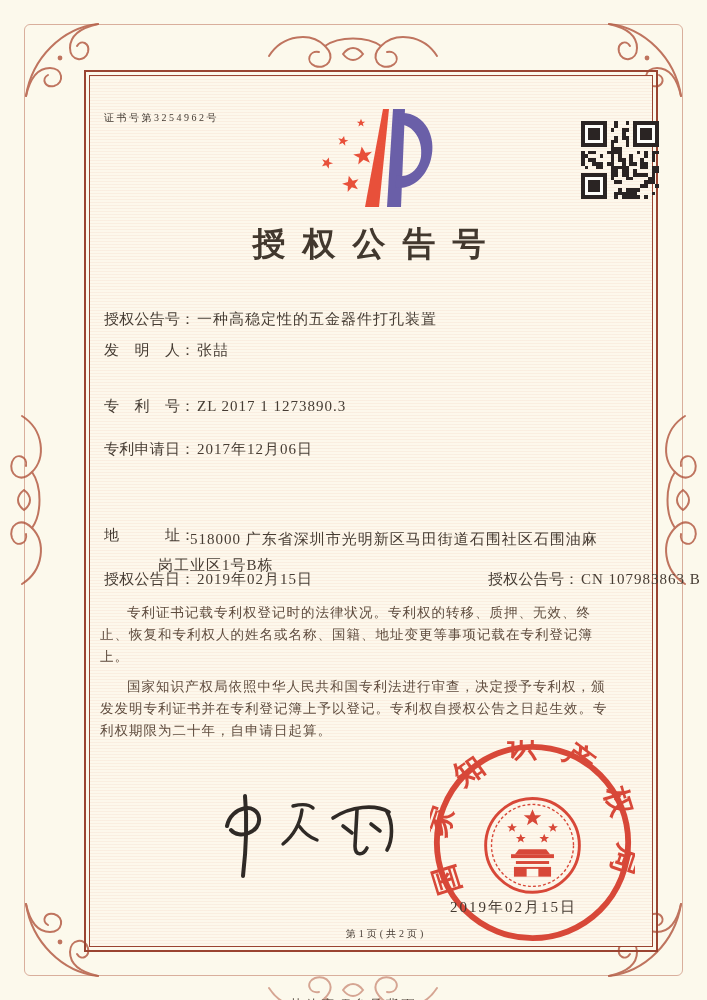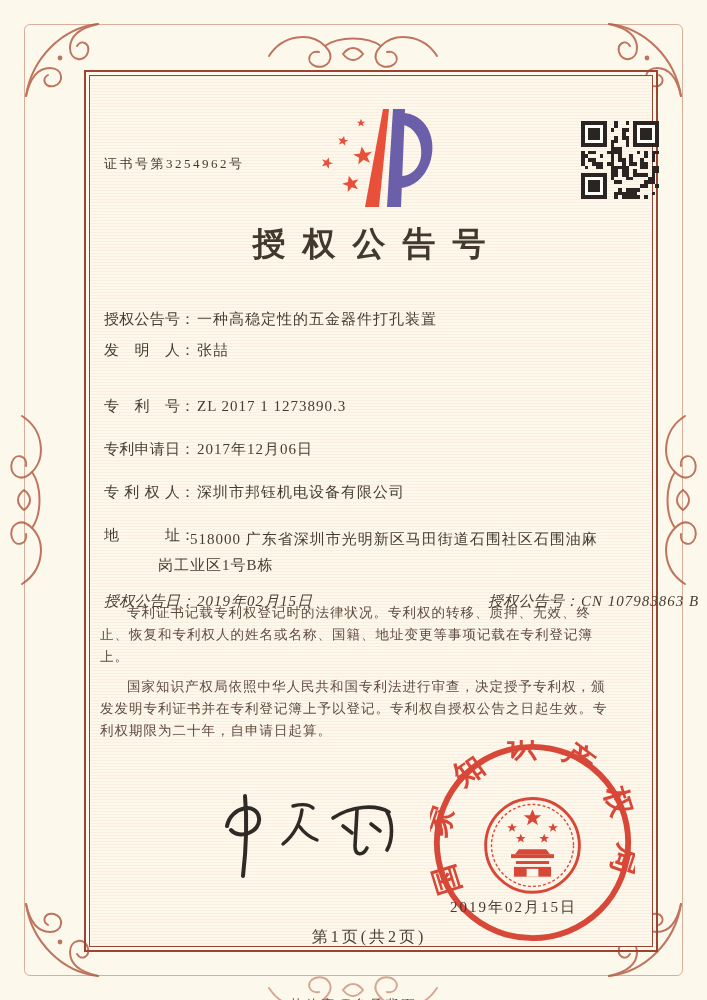--- a/index.html
+++ b/index.html
@@ -17,42 +17,42 @@
   .orn.left-mid{transform:rotate(90deg);}
   .orn.right-mid{transform:rotate(-90deg);}
   .orn.bottom-mid{transform:scaleY(-1);opacity:.5;}
   
   .frame{position:absolute;left:84px;top:70px;width:570px;height:878px;
          border:2px solid #9a4431;}
   .frame-inner{position:absolute;inset:3px;border:1px solid #9a4431;
         background:
           repeating-linear-gradient(180deg, rgba(224,148,120,.10) 0px, rgba(224,148,120,.10) 1px, transparent 1px, transparent 3px),
           #fdf8ec;}
-  .cert-no{position:absolute;left:104px;top:111px;font-size:13px;letter-spacing:2.5px;color:#433a32;z-index:3;margin-top:44px;}
+  .cert-no{position:absolute;left:104px;top:111px;font-size:10px;letter-spacing:2.5px;color:#433a32;z-index:3;}
   .logo{position:absolute;left:303px;top:101px;z-index:3;}
   .qr{position:absolute;left:581px;top:121px;width:78px;height:78px;z-index:3;}
   .title{position:absolute;left:84px;top:222px;width:570px;text-align:center;
          font-size:33px;font-weight:bold;letter-spacing:17px;text-indent:17px;color:#42382e;z-index:3;}
   .field{position:absolute;left:104px;font-size:15px;color:#463c33;z-index:3;white-space:nowrap;}
   .flabel{display:inline-block;width:76px;text-align:justify;text-align-last:justify;vertical-align:top;}
   .colon{display:inline-block;margin-right:2px;}
   .fvalue{letter-spacing:1px;}
   .addr-value{position:absolute;left:158px;top:526px;width:452px;font-size:15px;letter-spacing:1px;
               line-height:26px;text-indent:32px;color:#463c33;z-index:3;white-space:normal;font-family:Liberation Serif, serif;}
   .pair2{position:absolute;left:384px;top:0;}
   .paragraphs{position:absolute;left:100px;top:602px;width:516px;z-index:3;}
   .paragraphs p{margin:0 0 8px 0;font-size:13.5px;line-height:22px;letter-spacing:1px;
                 text-indent:2em;color:#5f4c3e;}
   .signer{position:absolute;left:110px;top:822px;font-size:16px;color:#3f362e;z-index:3;}
   .signer div{margin-bottom:12px;letter-spacing:3px;}
   .signature{position:absolute;left:205px;top:788px;z-index:3;}
   .seal{position:absolute;left:430px;top:740px;z-index:2;opacity:.92;}
   .seal-date{position:absolute;left:450px;top:898px;font-size:15px;letter-spacing:2px;color:#443a31;z-index:4;}
   .page-num{position:absolute;left:84px;top:927px;width:570px;text-align:center;
-            font-size:16px;letter-spacing:3px;color:#4a4038;z-index:3;}
+            font-size:10px;letter-spacing:3px;color:#4a4038;z-index:3;padding-left:17px;}
   .back-note{position:absolute;left:0;top:996px;width:707px;text-align:center;
              font-size:13px;letter-spacing:3px;color:#53483e;z-index:3;}
 </style>
 </head>
 <body>
 
 <div class="page">
 
   <svg width="0" height="0" style="position:absolute" aria-hidden="true">
     <defs>
@@ -274,28 +274,25 @@
   </div>
   <div class="field" style="top:341px;">
     <span class="flabel">发明人</span><span class="colon">：</span><span class="fvalue">张喆</span>
   </div>
   <div class="field" style="top:397px;">
     <span class="flabel">专利号</span><span class="colon">：</span><span class="fvalue">ZL 2017 1 1273890.3</span>
   </div>
   <div class="field" style="top:440px;">
     <span class="flabel">专利申请日</span><span class="colon">：</span><span class="fvalue">2017年12月06日</span>
   </div>
-  <div class="field" style="top:483px;">
-    <span class="flabel">专利权人</span><span class="colon">：</span><span class="fvalue">深圳市邦钰机电设备有限公司</span>
-  </div>
   <div class="field" style="top:526px;">
     <span class="flabel">地址</span><span class="colon">：</span>
   </div>
   <div class="addr-value">518000 广东省深圳市光明新区马田街道石围社区石围油麻岗工业区1号B栋</div>
-  <div class="field" style="top:592px;font-style:italic;">
+  <div class="field" style="top:570px;">
     <span class="flabel">授权公告日</span><span class="colon">：</span><span class="fvalue">2019年02月15日</span>
     <span class="pair2">
       <span class="flabel">授权公告号</span><span class="colon">：</span><span class="fvalue">CN 107983863 B</span>
     </span>
   </div>
 
   <div class="paragraphs">
     <p>专利证书记载专利权登记时的法律状况。专利权的转移、质押、无效、终止、恢复和专利权人的姓名或名称、国籍、地址变更等事项记载在专利登记簿上。</p>
     <p>国家知识产权局依照中华人民共和国专利法进行审查，决定授予专利权，颁发发明专利证书并在专利登记簿上予以登记。专利权自授权公告之日起生效。专利权期限为二十年，自申请日起算。</p>
   </div>

